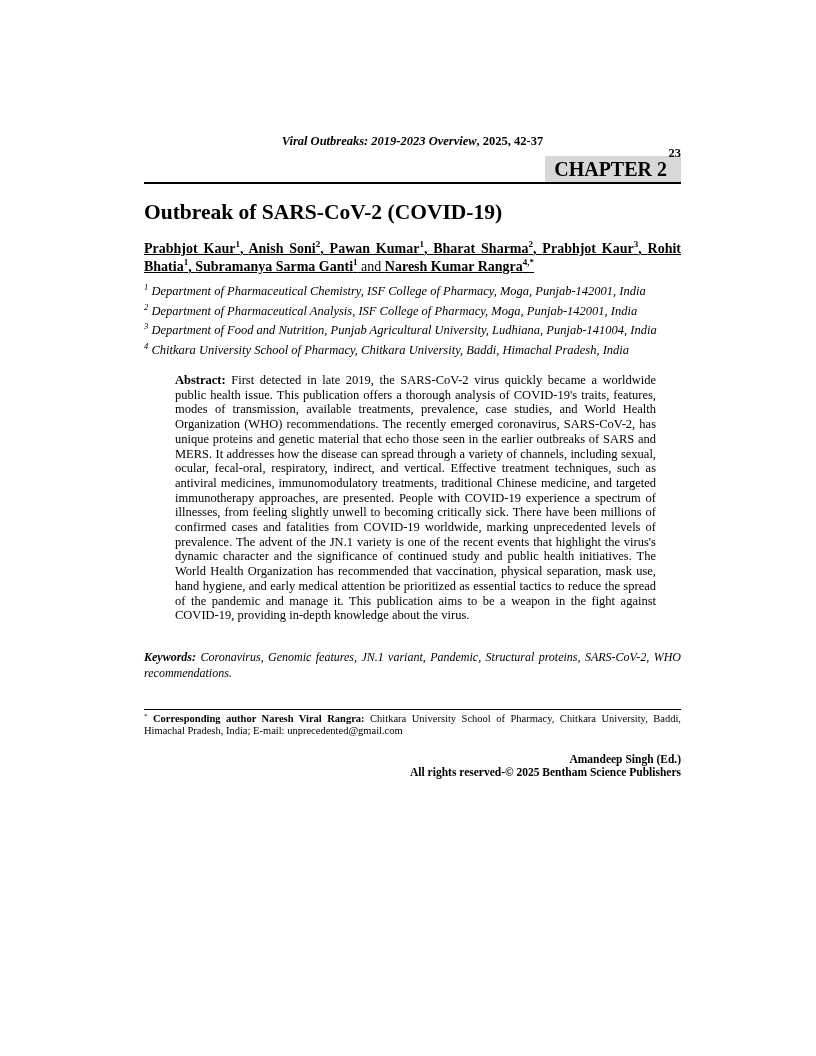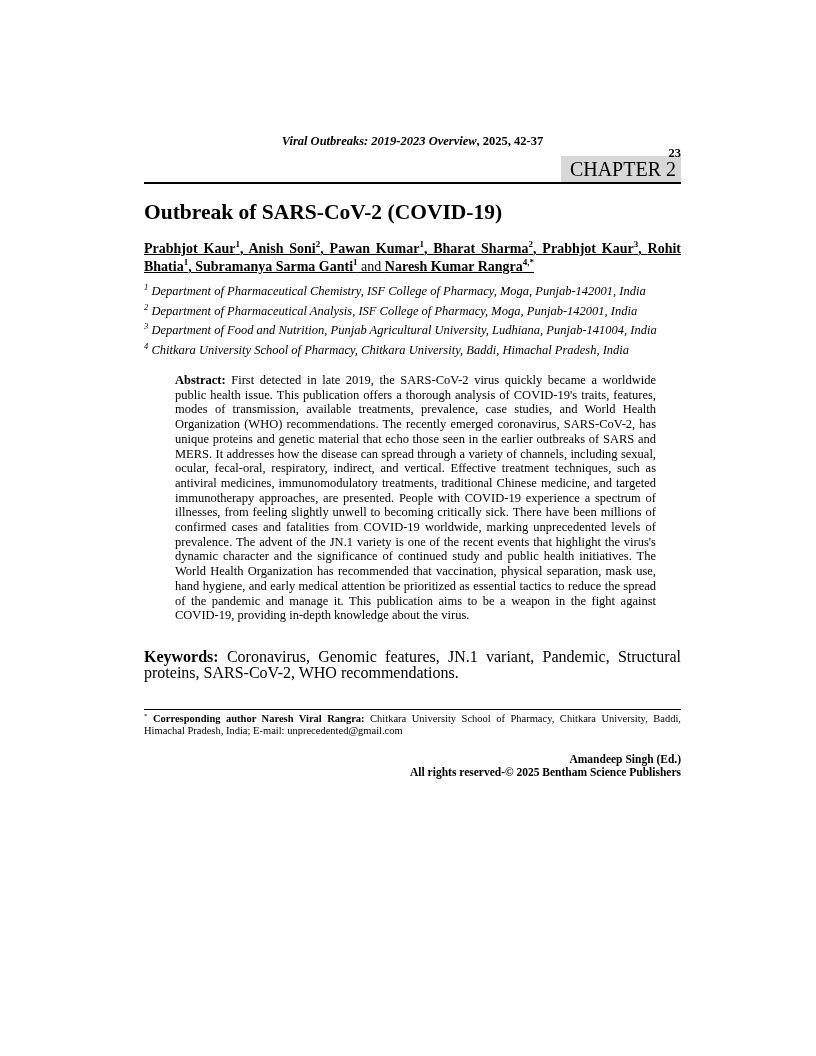--- a/index.html
+++ b/index.html
@@ -35,24 +35,24 @@
   
   .chapter-row {
     margin-top: 8px;
     border-bottom: 2.5px solid #000;
     text-align: right;
   }
   .chapter-label {
     display: inline-block;
     vertical-align: bottom;
     background: #d8d8d8;
-    font-weight: normal;
+    font-weight: bold;
     font-size: 20px;
     line-height: 24px;
-    padding: 1px 5px 1px 9px;
+    padding: 1px 14px 1px 9px;
   }
 
   .title {
     margin: 16px 0 0 0;
     font-size: 21.5px;
     line-height: 25px;
     font-weight: bold;
   }
 
   .authors {
@@ -79,23 +79,24 @@
   .abstract {
     margin: 16px 25px 0 31px;
     font-size: 12.5px;
     line-height: 14.7px;
     text-align: justify;
   }
   .abstract b { font-weight: bold; }
 
   .keywords {
     margin: 26px 0 0 0;
-    font-size: 16px;
+    font-size: 12px;
     line-height: 16.5px;
     text-align: justify;
+    font-style: italic;
   }
 
   .footnote-rule {
     margin-top: 27px;
     border-top: 1.5px solid #000;
     height: 0;
   }
   .footnote {
     margin: 3px 0 0 0;
     font-size: 10.5px;

